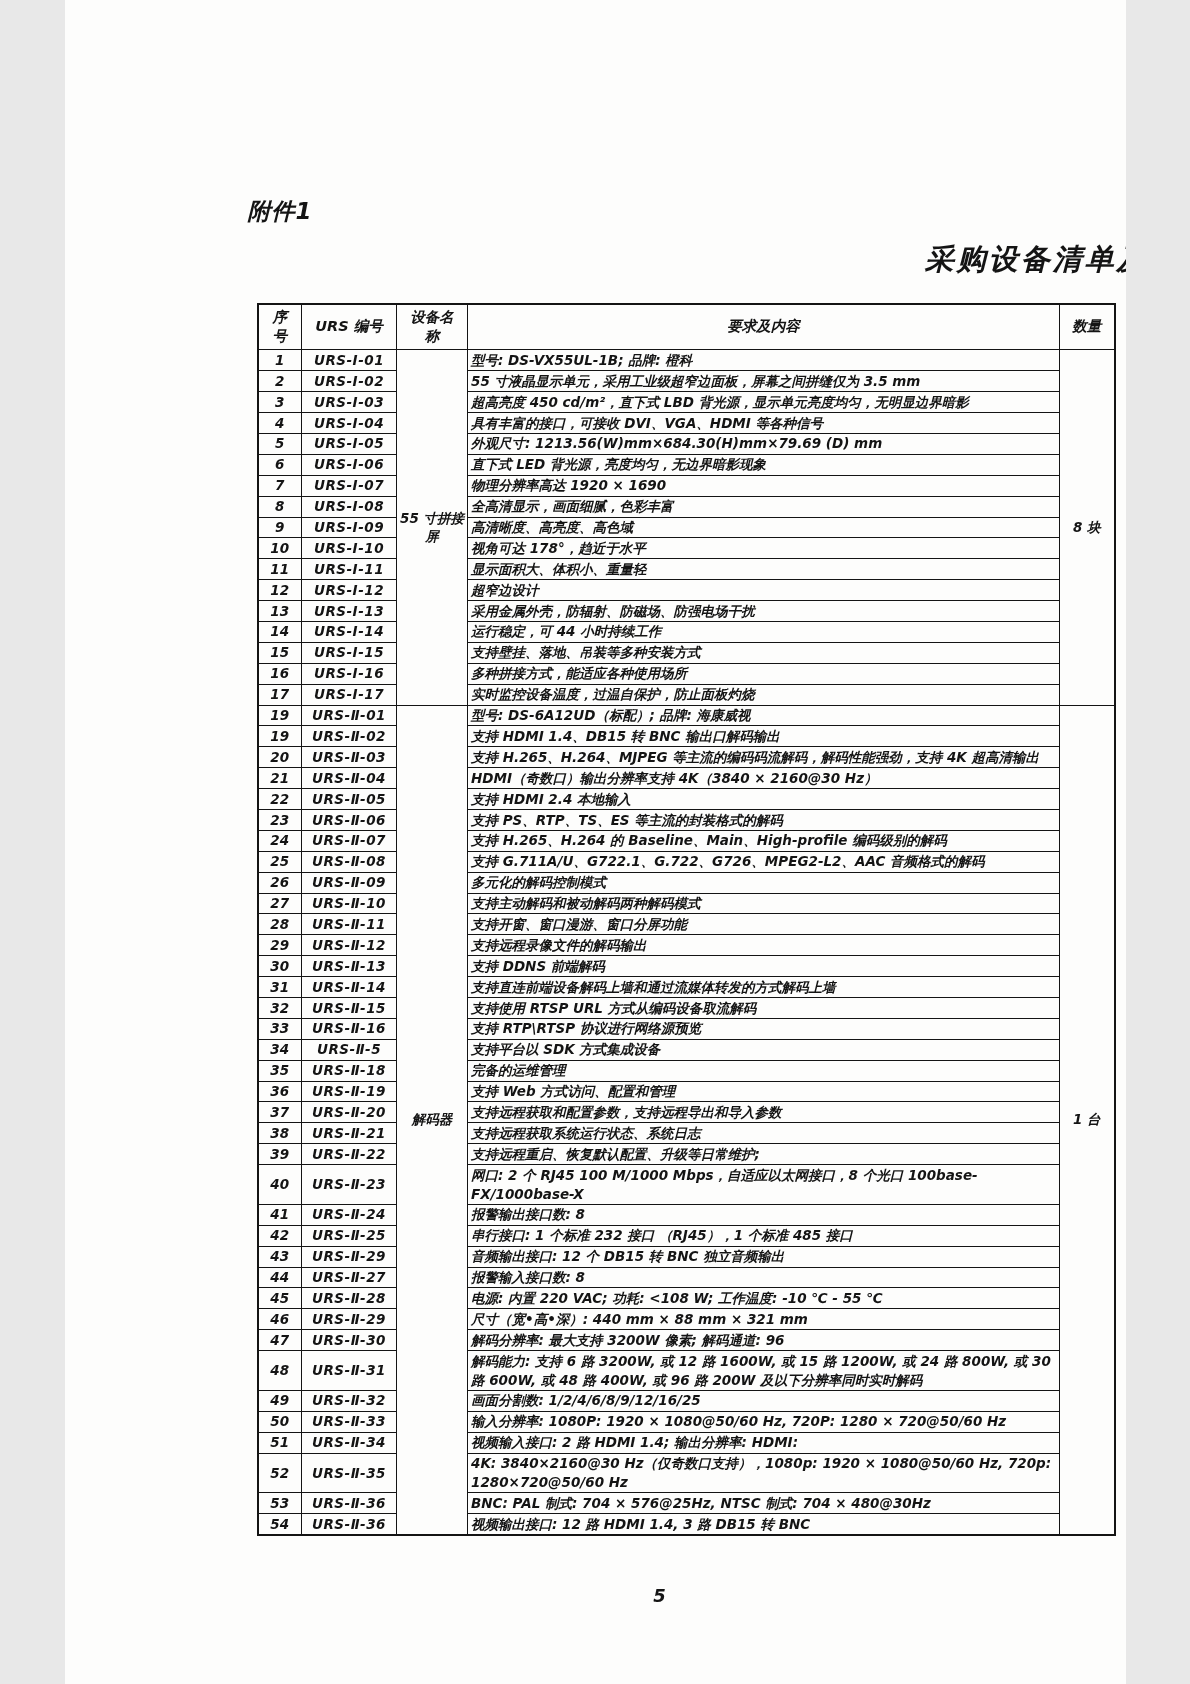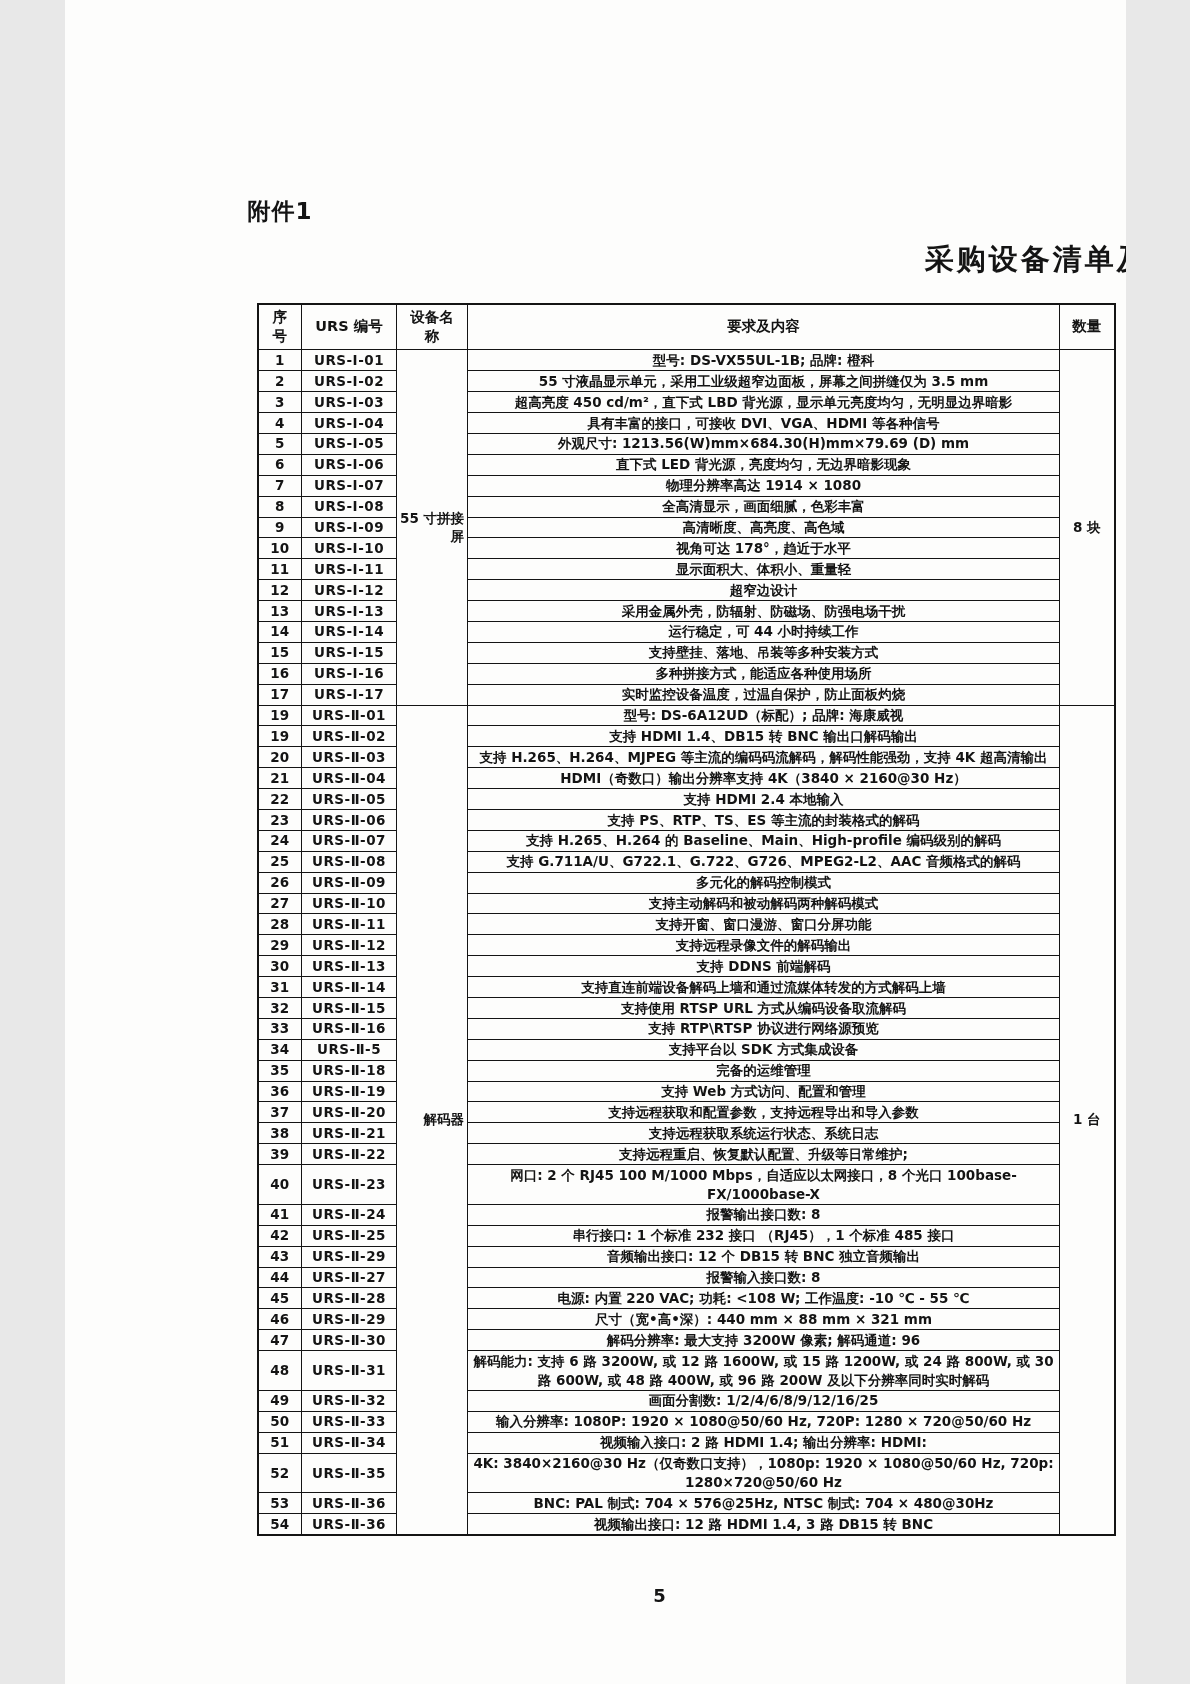--- a/index.html
+++ b/index.html
@@ -9,20 +9,21 @@
   }
   .page {
     position: relative;
     width: 1061px;
     height: 1684px;
     margin: 0 auto;
     background: #fdfdfc;
     font-family: "DejaVu Sans", "Liberation Sans", sans-serif;
     color: #141414;
     overflow: hidden;
+    font-style: italic;
   }
   .attachment-label {
     position: absolute;
     left: 183px;
     top: 196px;
     font-size: 23px;
     font-weight: bold;
     letter-spacing: 1px;
   }
   .doc-title {
@@ -62,22 +63,22 @@
   }
   table.spec td {
     font-size: 13.5px;
     font-weight: 600;
     padding: 0.5px 3px;
     line-height: 1.4;
     vertical-align: middle;
   }
   td.c-no, td.c-urs, td.c-dev, td.c-qty { text-align: center; }
   td.c-urs { white-space: nowrap; letter-spacing: 0.5px; }
-  td.c-dev { line-height: 1.6; padding: 0 6px; text-align: right; }
-  td.c-content { text-align: center; padding-left: 7px; padding-right: 4px; margin-top: 44px; }
+  td.c-dev { line-height: 1.6; padding: 0 6px; }
+  td.c-content { text-align: left; padding-left: 7px; padding-right: 4px; margin-top: 44px; }
   th .narrow {
     display: inline-block;
     max-width: 1.15em;
     line-height: 1.3;
   }
   th .narrow3 {
     display: inline-block;
     max-width: 3.2em;
     line-height: 1.3;
   }
@@ -147,21 +148,21 @@
             <td class="c-content">外观尺寸: 1213.56(W)mm×684.30(H)mm×79.69 (D) mm</td>
           </tr>
           <tr>
             <td class="c-no">6</td>
             <td class="c-urs">URS-Ⅰ-06</td>
             <td class="c-content">直下式 LED 背光源，亮度均匀，无边界暗影现象</td>
           </tr>
           <tr>
             <td class="c-no">7</td>
             <td class="c-urs">URS-Ⅰ-07</td>
-            <td class="c-content">物理分辨率高达 1914 × 1080</td>
+            <td class="c-content">物理分辨率高达 1920 × 1690</td>
           </tr>
           <tr>
             <td class="c-no">8</td>
             <td class="c-urs">URS-Ⅰ-08</td>
             <td class="c-content">全高清显示，画面细腻，色彩丰富</td>
           </tr>
           <tr>
             <td class="c-no">9</td>
             <td class="c-urs">URS-Ⅰ-09</td>
             <td class="c-content">高清晰度、高亮度、高色域</td>

